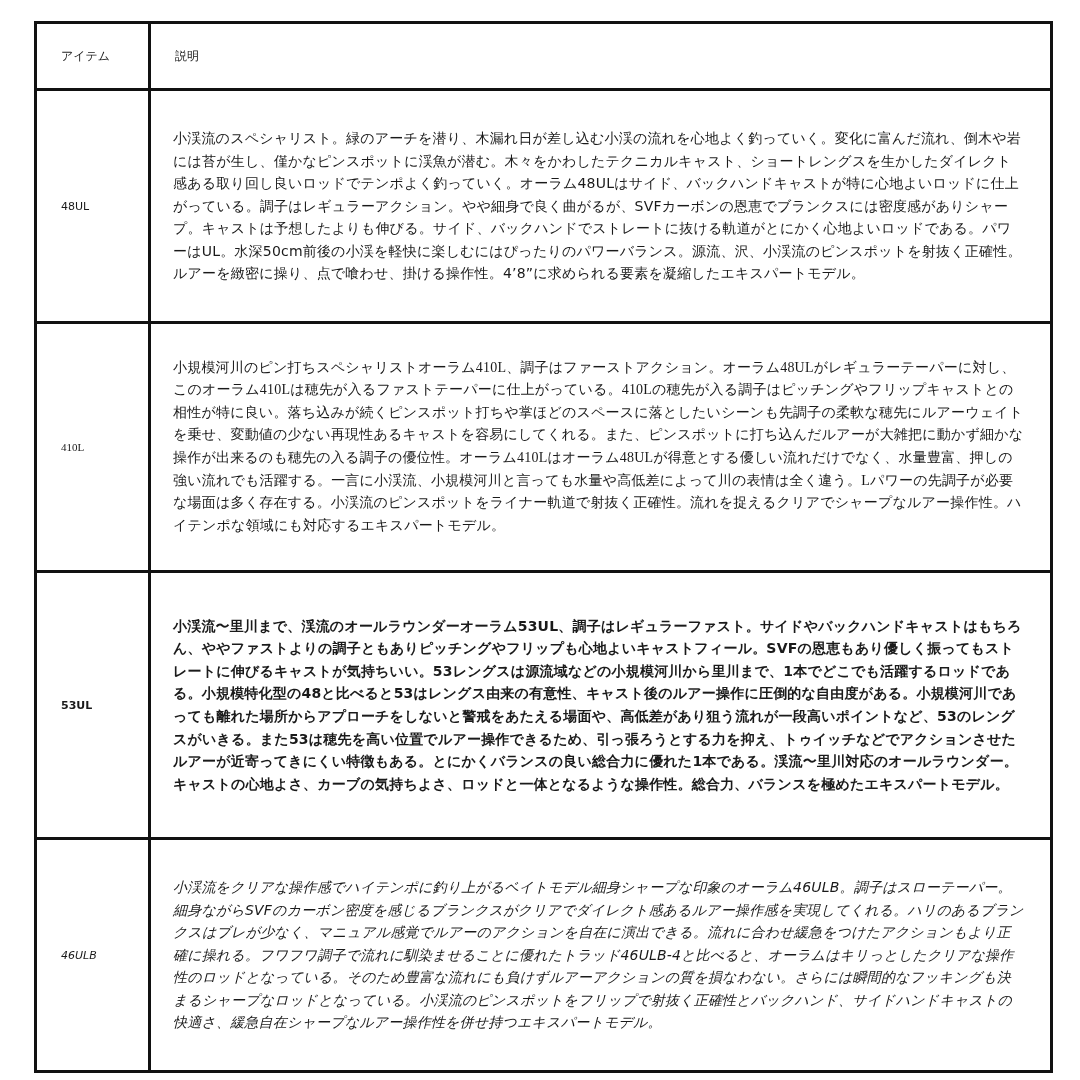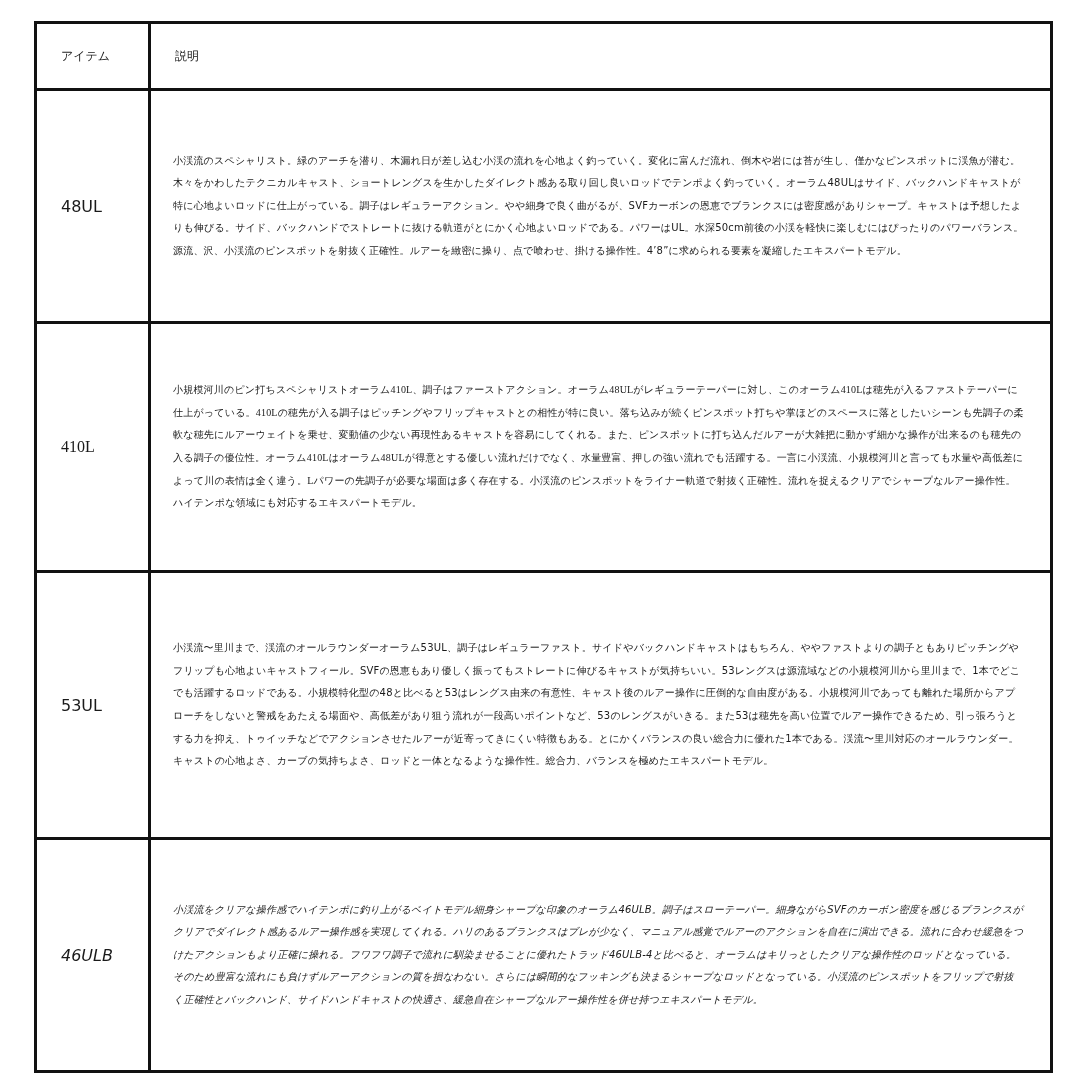--- a/index.html
+++ b/index.html
@@ -32,32 +32,32 @@
     font-weight: normal;
   }
   col.c1 { width: 114px; }
   col.c2 { width: 902px; }
   th {
     height: 64px;
     font-size: 12px;
     padding: 0 0 0 24px;
   }
   td.item {
-    font-size: 16px;
+    font-size: 11px;
     padding: 0 0 0 24px;
   }
   td.desc {
-    font-size: 10px;
+    font-size: 14px;
     line-height: 22.6px;
     padding: 4px 26px 4px 22px;
     letter-spacing: 0.2px;
   }
   tr.r1 td { height: 222px; }
   tr.r2 td { height: 238px; font-family: Liberation Serif, serif; }
-  tr.r3 td { height: 256px; }
+  tr.r3 td { height: 256px; font-weight: bold; }
   tr.r4 td { height: 222px; font-style: italic; }
 </style>
 </head>
 <body>
 
 <div class="table-wrap">
   <table>
     <colgroup>
         <col class="c1">
         <col class="c2">

